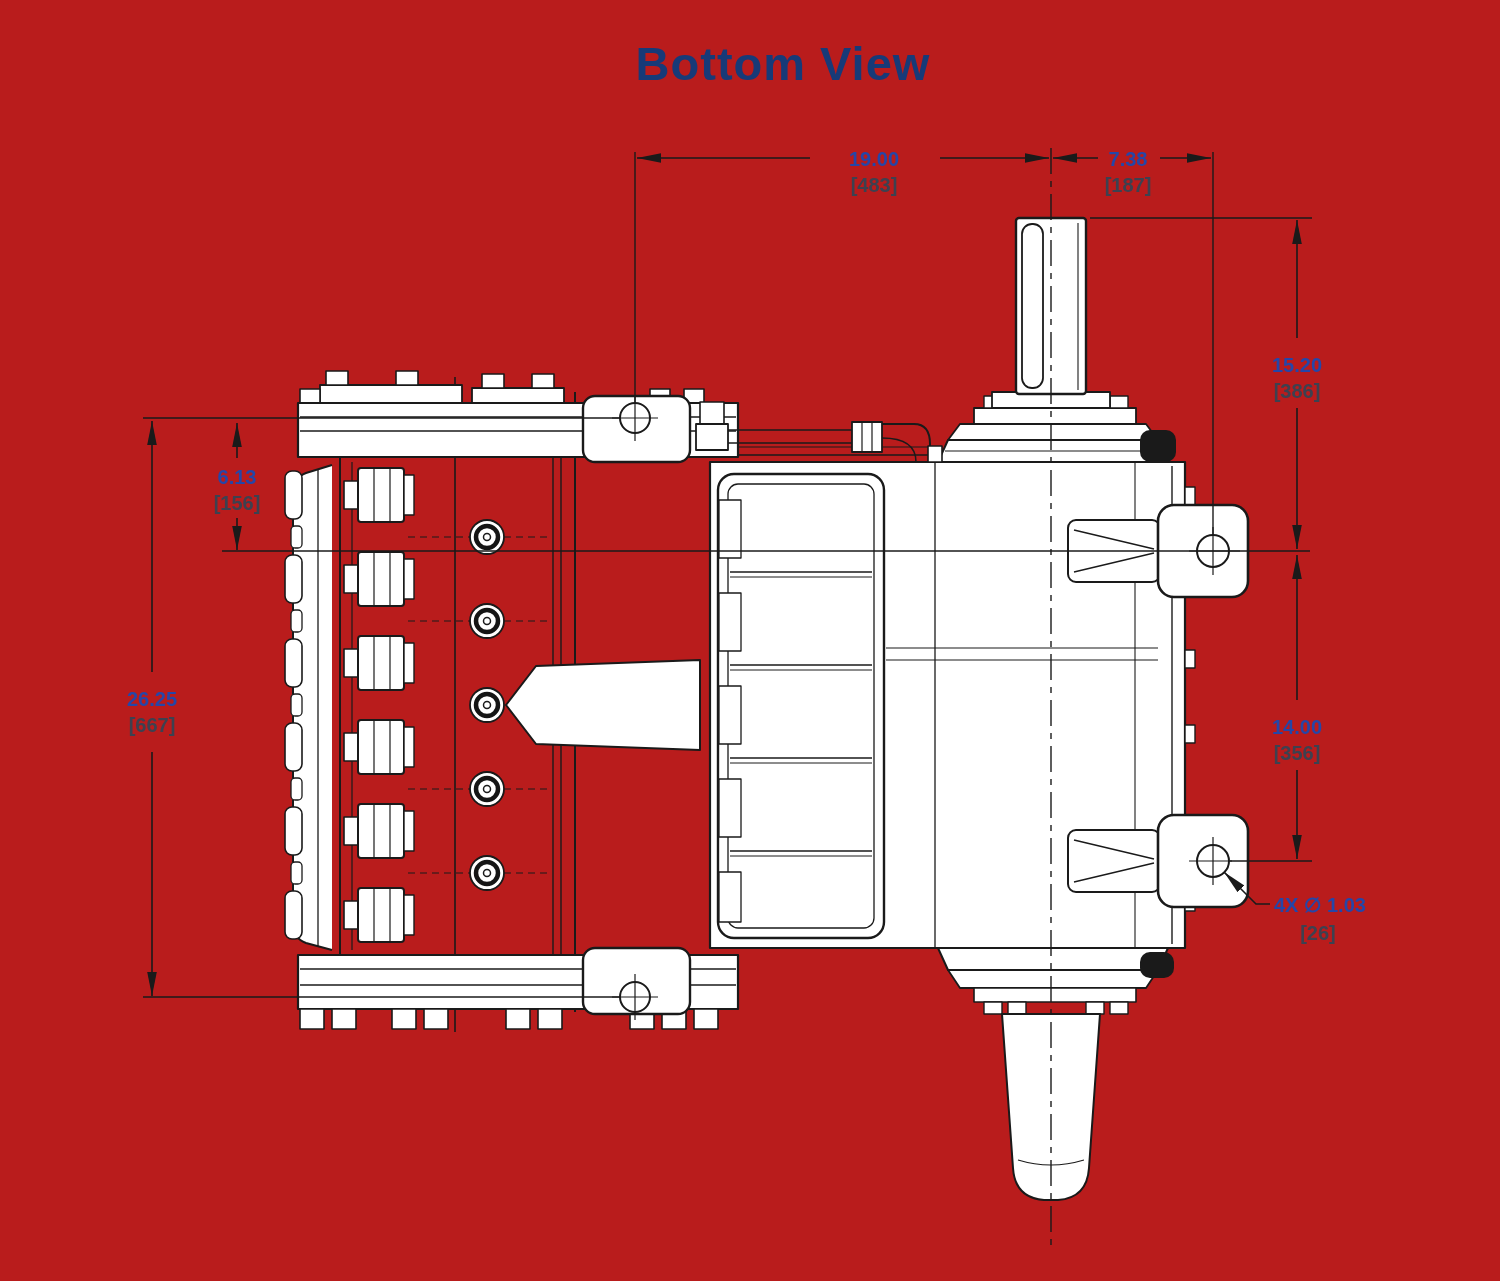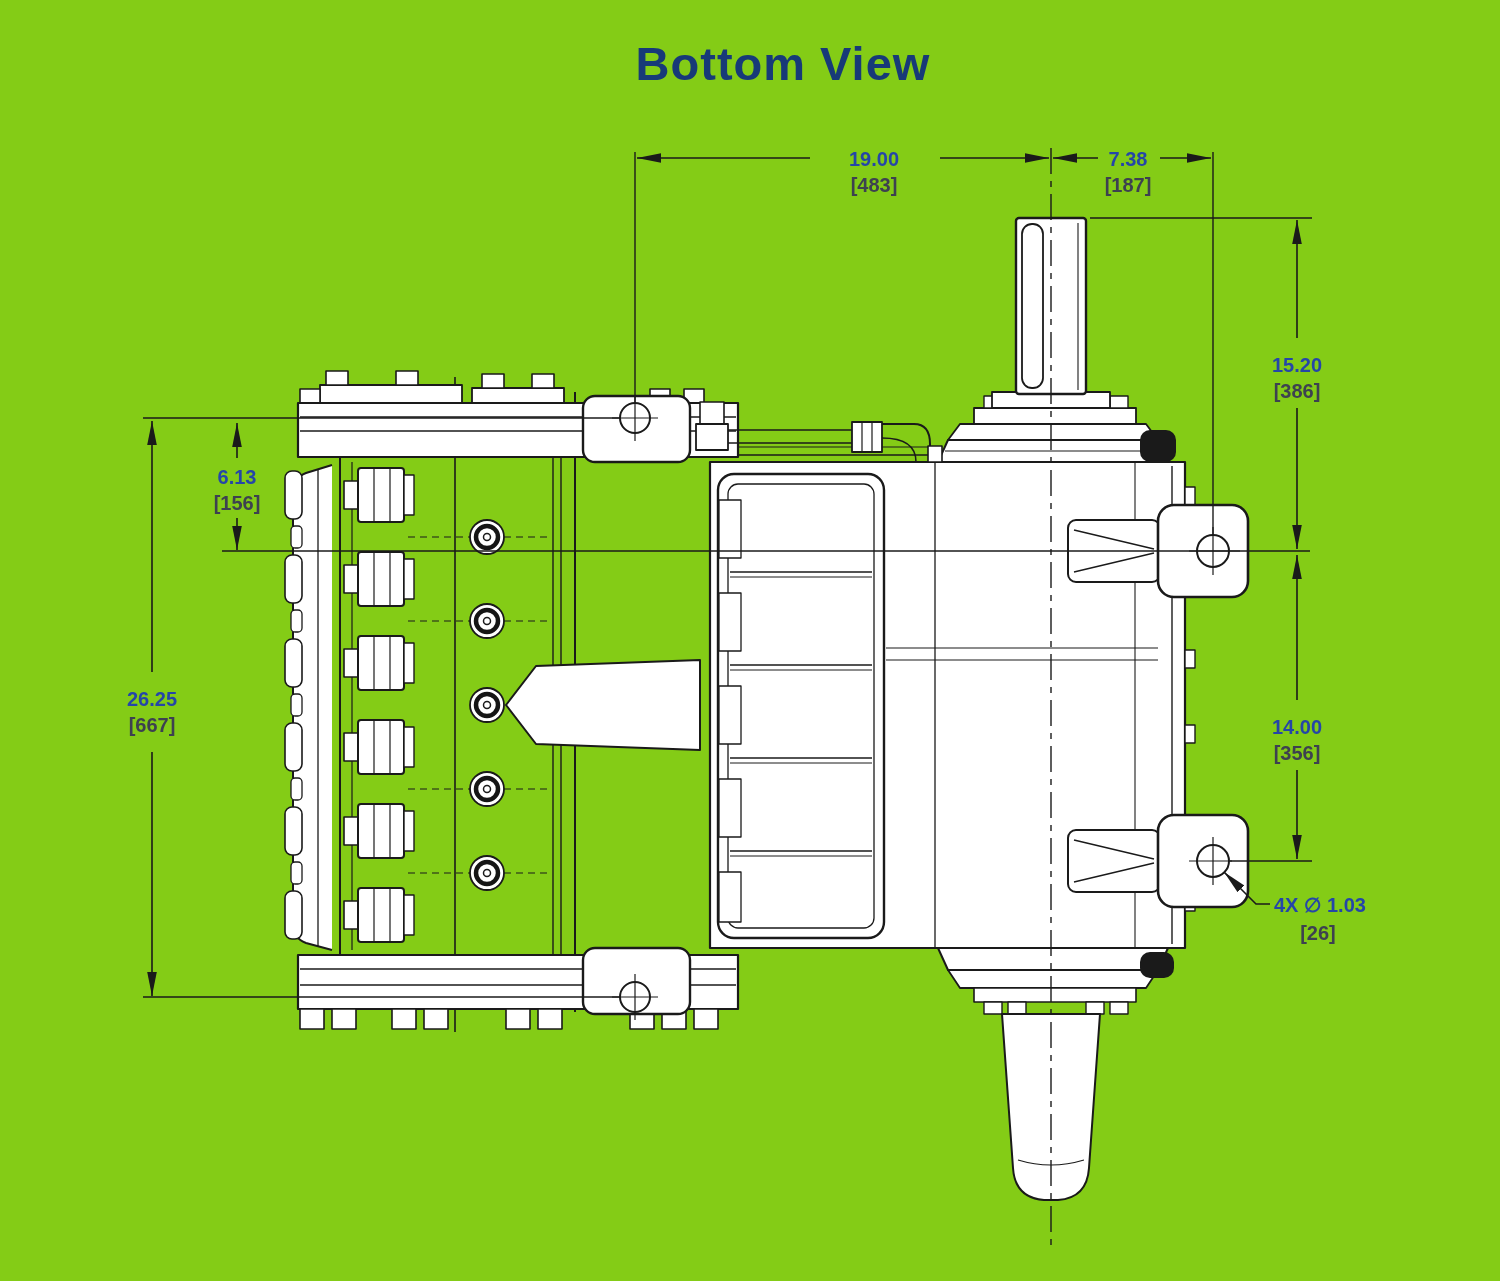--- a/index.html
+++ b/index.html
@@ -1,16 +1,16 @@
 <!DOCTYPE html>
 <html><head>
 <meta charset="utf-8">
 <style>
   html,body{margin:0;padding:0;background:#ffffff;}
-  .page{position:relative;width:1500px;height:1281px;background:#84cc16;overflow:hidden;
+  .page{position:relative;width:1500px;height:1281px;background:#b91c1c;overflow:hidden;
         font-family:"Liberation Sans", sans-serif;}
   svg text{font-family:"Liberation Sans", sans-serif;}
   .dim-in{font-weight:bold;font-size:20px;}
   .dim-mm{font-weight:bold;font-size:20px;}
   .note{font-weight:bold;font-size:20px;}
   .title-text{font-weight:bold;font-size:47px;letter-spacing:1px;}
 </style>
 </head>
 <body>
 

